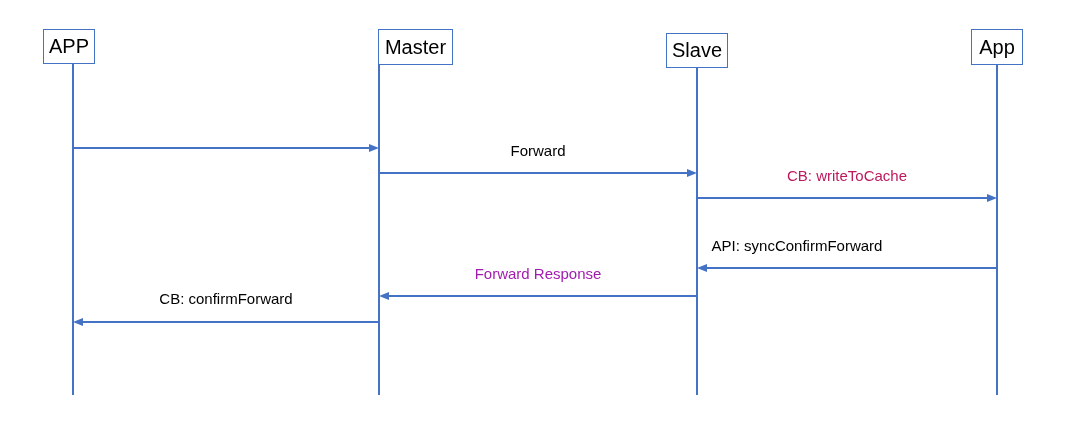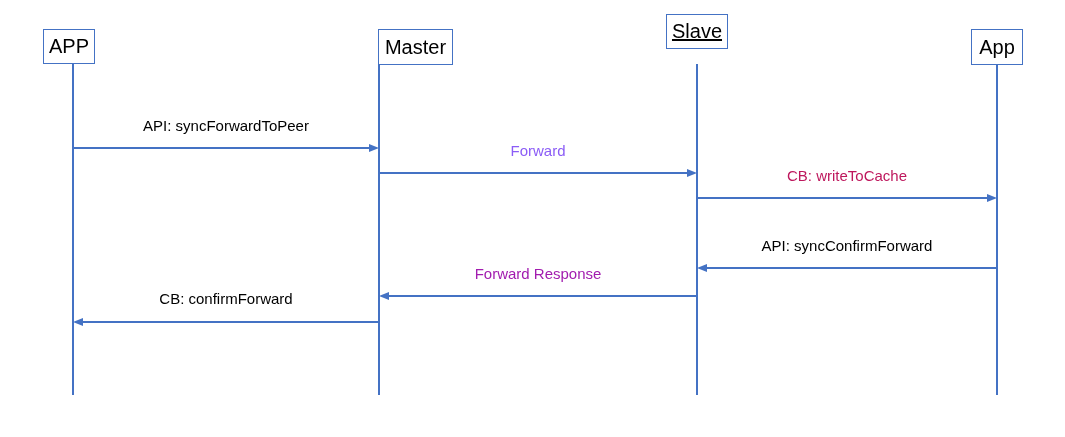--- a/index.html
+++ b/index.html
@@ -65,39 +65,38 @@
 
 <div id="stage" style="width: 1065px; height: 437px; background: rgb(255, 255, 255);">
     <div class="actor-box" style="left: 43px; top: 29px; width: 52px; height: 35px; border-color: rgb(68, 114, 196); color: rgb(0, 0, 0);">
       <span>APP</span>
     </div>
     <div class="lifeline" style="left: 72.25px; top: 64px; height: 331px; background: rgb(68, 114, 196);"></div>
     <div class="actor-box" style="left: 342px; top: 29px; width: 75px; height: 36px; border-color: rgb(68, 114, 196); color: rgb(0, 0, 0); margin-left: 36px;">
       <span>Master</span>
     </div>
     <div class="lifeline" style="left: 378.25px; top: 64px; height: 331px; background: rgb(68, 114, 196);"></div>
-    <div class="actor-box" style="left: 666px; top: 14px; width: 62px; height: 35px; border-color: rgb(68, 114, 196); color: rgb(0, 0, 0); text-decoration: underline;">
+    <div class="actor-box" style="left: 666px; top: 33px; width: 62px; height: 35px; border-color: rgb(68, 114, 196); color: rgb(0, 0, 0);">
       <span>Slave</span>
     </div>
     <div class="lifeline" style="left: 696.25px; top: 64px; height: 331px; background: rgb(68, 114, 196);"></div>
     <div class="actor-box" style="left: 971px; top: 29px; width: 52px; height: 36px; border-color: rgb(68, 114, 196); color: rgb(0, 0, 0);">
       <span>App</span>
     </div>
     <div class="lifeline" style="left: 996.25px; top: 64px; height: 331px; background: rgb(68, 114, 196);"></div>
     <div class="msg-line" style="left: 73px; width: 302px; top: 147.25px; background: rgb(68, 114, 196);"></div>
     <div class="msg-arrowhead right" style="top: 143.5px; left: 369px; border-left-color: rgb(68, 114, 196);"></div>
-    <div class="msg-label" style="left: 226px; top: 117px; color: rgb(0, 0, 0);">API: syncForwardToPeer</div>
     <div class="msg-line" style="left: 379px; width: 314px; top: 172.25px; background: rgb(68, 114, 196);"></div>
     <div class="msg-arrowhead right" style="top: 168.5px; left: 687px; border-left-color: rgb(68, 114, 196);"></div>
-    <div class="msg-label" style="left: 538px; top: 142px; color: #8b5cf6;">Forward</div>
+    <div class="msg-label" style="left: 538px; top: 142px; color: #000000;">Forward</div>
     <div class="msg-line" style="left: 697px; width: 296px; top: 197.25px; background: rgb(68, 114, 196);"></div>
     <div class="msg-arrowhead right" style="top: 193.5px; left: 987px; border-left-color: rgb(68, 114, 196);"></div>
     <div class="msg-label" style="left: 847px; top: 167px; color: #be185d;">CB: writeToCache</div>
     <div class="msg-line" style="left: 701px; width: 296px; top: 267.25px; background: rgb(68, 114, 196);"></div>
     <div class="msg-arrowhead left" style="top: 263.5px; left: 697px; border-right-color: rgb(68, 114, 196);"></div>
-    <div class="msg-label" style="left: 847px; top: 237px; color: rgb(0, 0, 0);">API: syncConfirmForward</div>
+    <div class="msg-label" style="left: 797px; top: 237px; color: rgb(0, 0, 0);">API: syncConfirmForward</div>
     <div class="msg-line" style="left: 383px; width: 314px; top: 295.25px; background: rgb(68, 114, 196);"></div>
     <div class="msg-arrowhead left" style="top: 291.5px; left: 379px; border-right-color: rgb(68, 114, 196);"></div>
     <div class="msg-label" style="left: 538px; top: 265px; color: #a21caf;">Forward Response</div>
     <div class="msg-line" style="left: 77px; width: 302px; top: 321.25px; background: rgb(68, 114, 196);"></div>
     <div class="msg-arrowhead left" style="top: 317.5px; left: 73px; border-right-color: rgb(68, 114, 196);"></div>
     <div class="msg-label" style="left: 226px; top: 290px; color: rgb(0, 0, 0);">CB: confirmForward</div>
   </div>
 
 </body></html>

